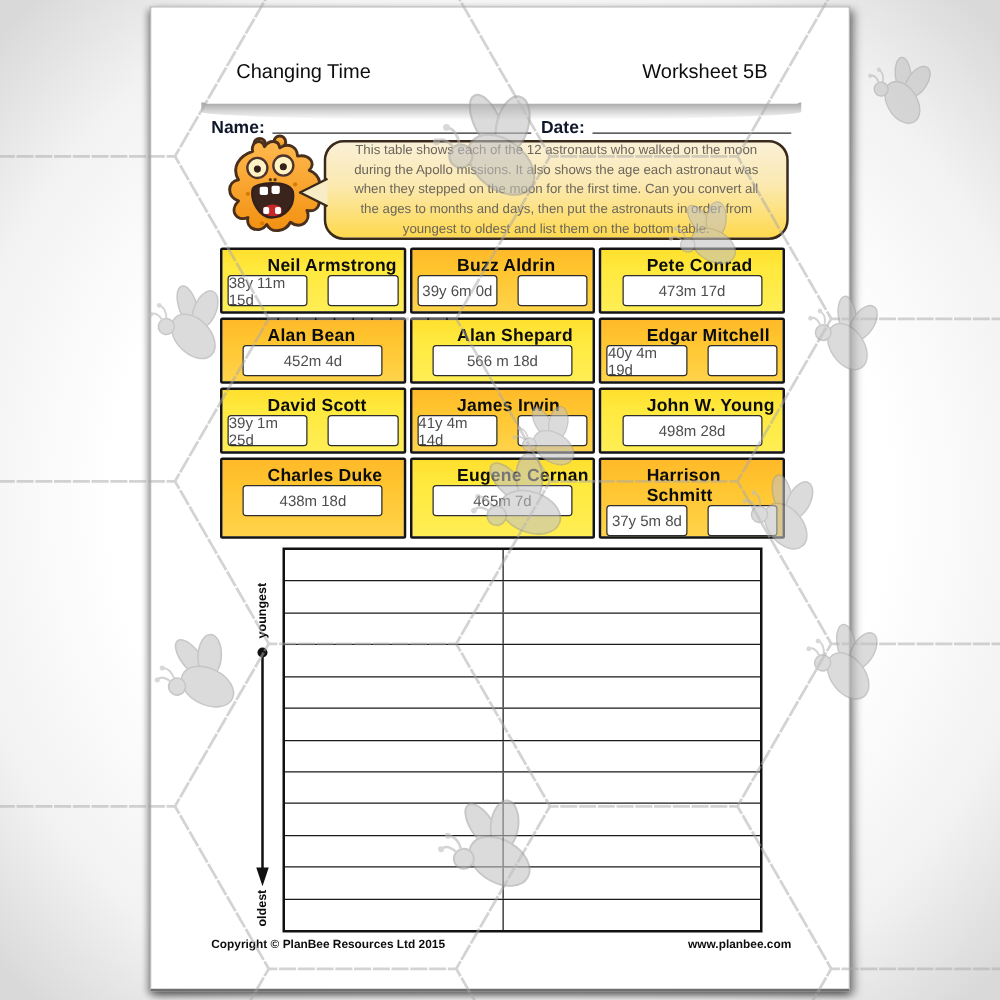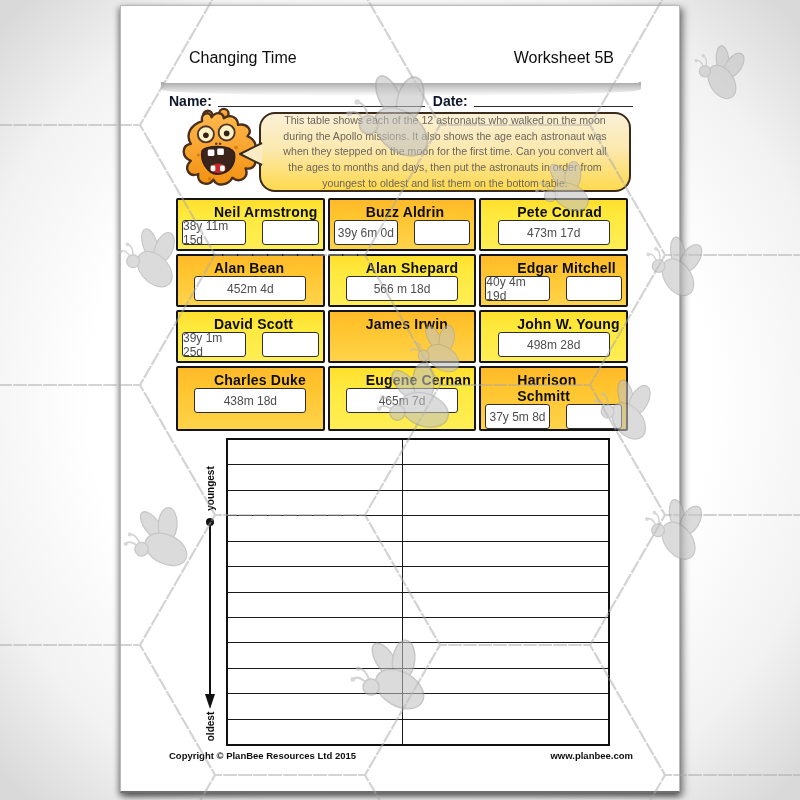--- a/index.html
+++ b/index.html
@@ -181,20 +181,24 @@
         </div>
         <div class="cell yellow">
           <div class="aname">David Scott</div>
           <div class="boxes">
             <div class="abox filled">39y 1m 25d</div>
             <div class="abox empty"></div>
           </div>
         </div>
         <div class="cell gold">
           <div class="aname">James Irwin</div>
+          <div class="boxes">
+            <div class="abox filled">41y 4m 14d</div>
+            <div class="abox empty"></div>
+          </div>
         </div>
         <div class="cell yellow">
           <div class="aname">John W. Young</div>
           <div class="boxes">
             <div class="abox filled single">498m 28d</div>
           </div>
         </div>
         <div class="cell gold">
           <div class="aname">Charles Duke</div>
           <div class="boxes">

